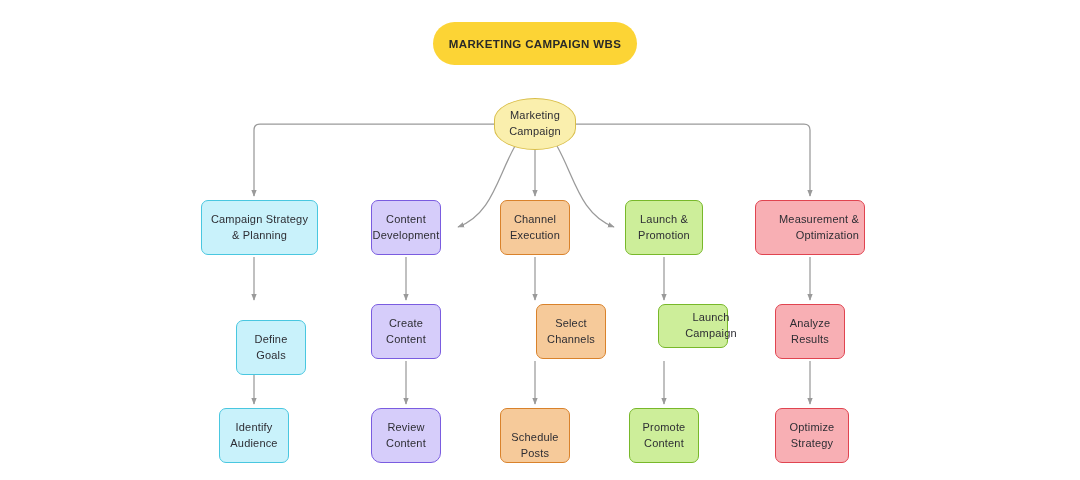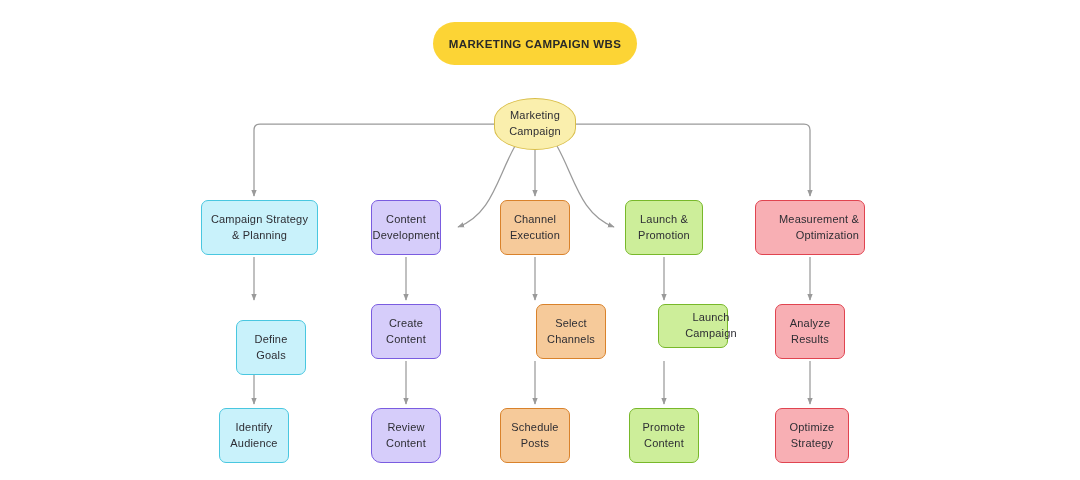--- a/index.html
+++ b/index.html
@@ -125,21 +125,21 @@
   <div class="node rect c-purple" style="left:371px;top:408px;width:70px;height:55px;border-radius:10px;">
     <span>Review Content</span>
   </div>
 
   <div class="node rect c-orange" style="left:500px;top:200px;width:70px;height:55px;">
     <span>Channel Execution</span>
   </div>
   <div class="node rect c-orange" style="left:500px;top:304px;width:70px;height:55px;margin-left:36px;">
     <span>Select Channels</span>
   </div>
-  <div class="node rect c-orange" style="left:500px;top:408px;width:70px;height:55px;">
+  <div class="node rect c-orange" style="left:500px;top:408px;width:70px;height:55px;align-items:flex-end;">
     <span>Schedule Posts</span>
   </div>
 
   <div class="node rect c-green" style="left:625px;top:200px;width:78px;height:55px;">
     <span>Launch &amp; Promotion</span>
   </div>
   <div class="node rect c-green" style="left:658px;top:304px;width:70px;height:44px;padding-left:36px;">
     <span>Launch
 Campaign</span>
   </div>

